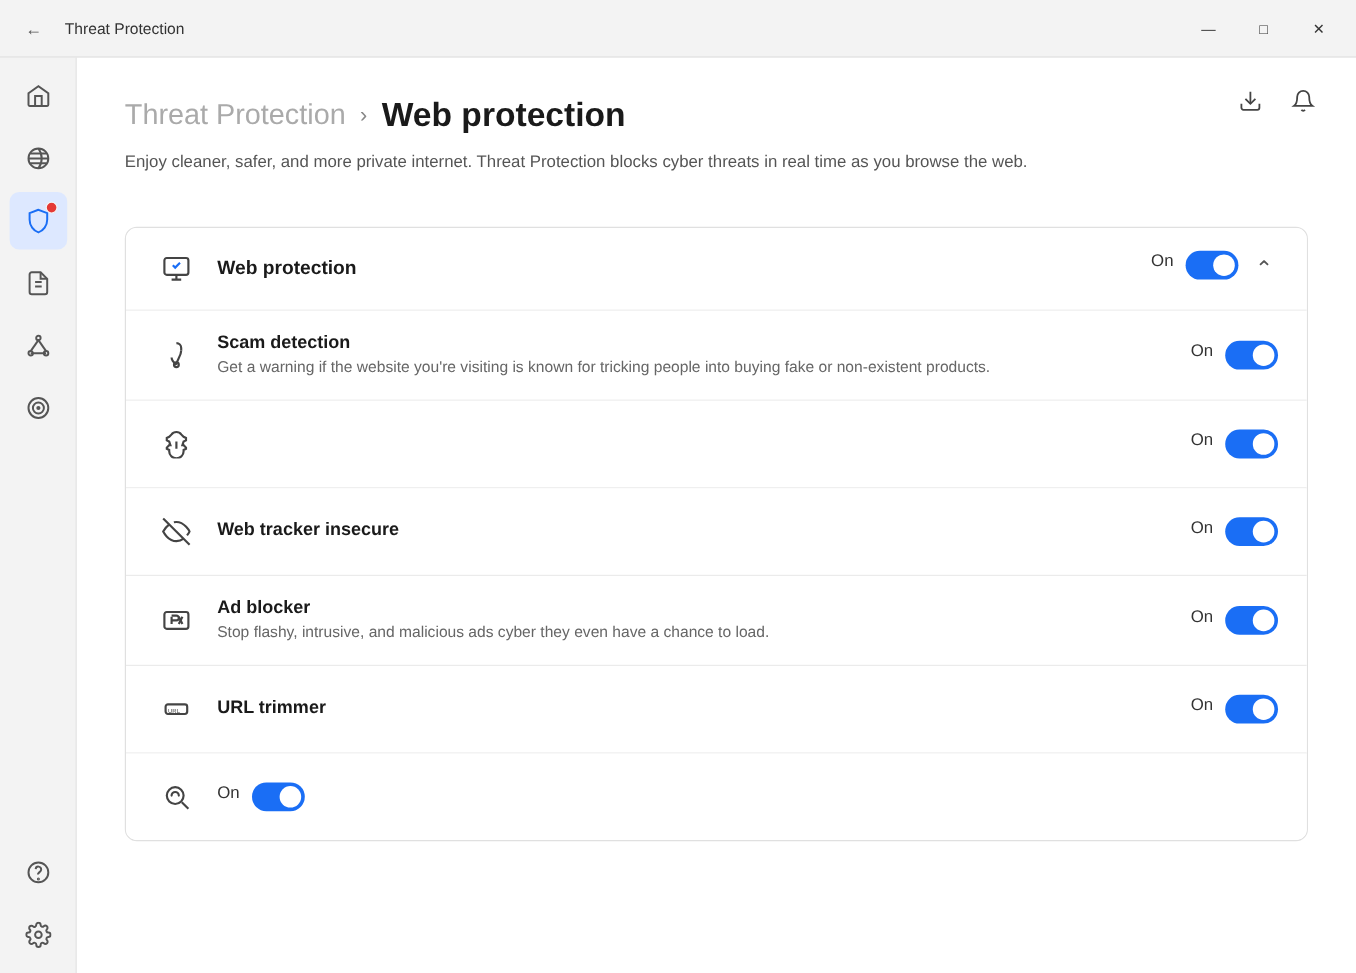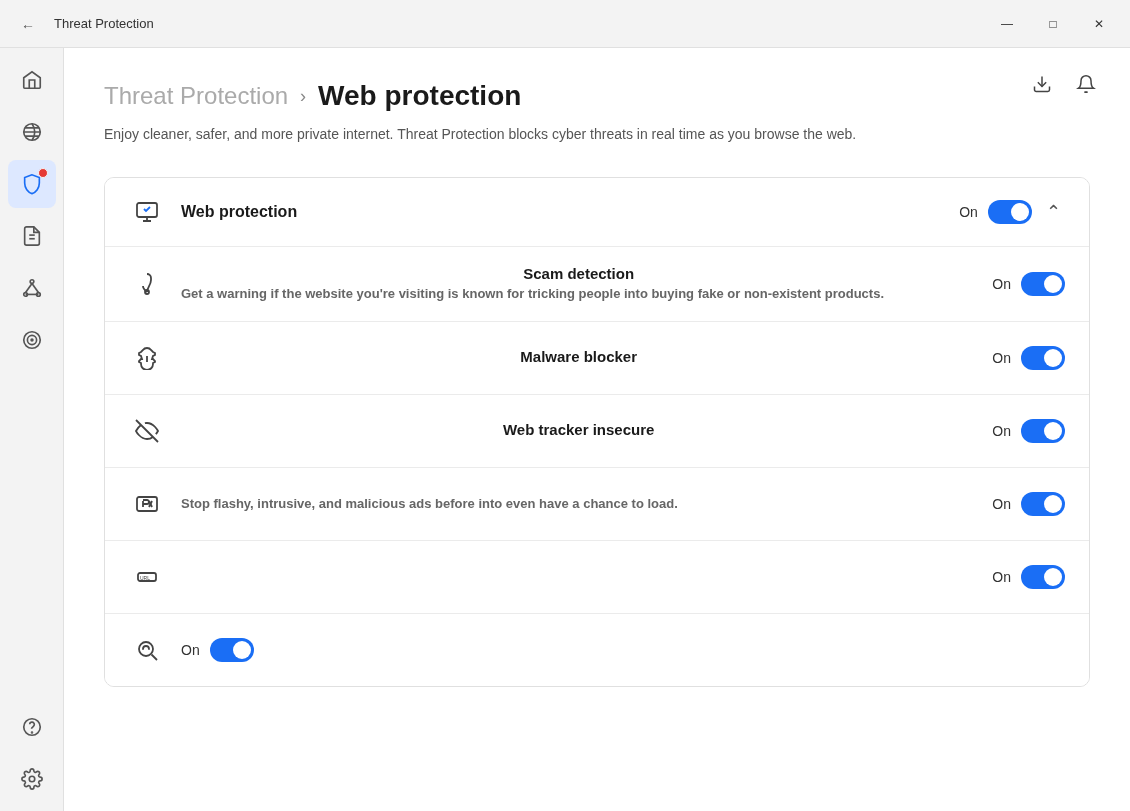--- a/index.html
+++ b/index.html
@@ -58,21 +58,21 @@
       width: 40px; height: 40px; display: flex; align-items: center; justify-content: center;
       background: transparent; border: none; cursor: pointer; border-radius: 6px; color: #444;
     }
 
     .breadcrumb { display: flex; align-items: center; gap: 12px; margin-bottom: 12px; }
     .breadcrumb-parent {
       font-size: 24px; color: #aaa; font-weight: 400; cursor: pointer;
     }
     .breadcrumb-arrow { font-size: 18px; color: #888; }
     .breadcrumb-current { font-size: 28px; font-weight: 700; color: #1a1a1a; }
-    .page-description { font-size: 14px; color: #555; line-height: 1.5; margin-bottom: 32px; max-width: 900px; }
+    .page-description { font-size: 14px; color: #555; line-height: 1.5; margin-bottom: 44px; max-width: 900px; }
 
     
     .protection-card {
       border: 1px solid #e0e0e0; border-radius: 10px; overflow: hidden;
     }
 
     .protection-row {
       display: flex; align-items: center; padding: 18px 24px;
       border-bottom: 1px solid #ebebeb; background: white;
       gap: 16px;
@@ -80,25 +80,25 @@
     .protection-row:last-child { border-bottom: none; }
     .protection-row.main-row { padding: 16px 24px; }
 
     .row-icon {
       width: 36px; height: 36px; display: flex; align-items: center; justify-content: center;
       flex-shrink: 0; color: #444;
     }
     .row-icon svg { width: 24px; height: 24px; }
 
     .row-content { flex: 1; }
-    .row-title { font-size: 15px; font-weight: 600; color: #1a1a1a; margin-bottom: 3px; text-align: center; }
-    .row-desc { font-size: 13px; color: #666; line-height: 1.4; font-weight: bold; }
+    .row-title { font-size: 15px; font-weight: 600; color: #1a1a1a; margin-bottom: 3px; }
+    .row-desc { font-size: 13px; color: #666; line-height: 1.4; }
     .row-main-title { font-size: 16px; font-weight: 600; color: #1a1a1a; }
 
-    .row-control { display: flex; align-items: center; gap: 10px; flex-shrink: 0; }
+    .row-control { display: flex; align-items: flex-start; gap: 10px; flex-shrink: 0; }
     .row-status { font-size: 14px; color: #333; font-weight: 400; }
 
     
     .toggle {
       width: 44px; height: 24px; border-radius: 12px; background: #1a6ef5;
       position: relative; cursor: pointer; border: none; flex-shrink: 0;
     }
     .toggle::after {
       content: ''; position: absolute; top: 3px; right: 3px;
       width: 18px; height: 18px; border-radius: 50%; background: white;
@@ -267,21 +267,20 @@
       </div>
 
       <div class="protection-row">
         <div class="row-icon">
           <svg viewBox="0 0 24 24" fill="none" stroke="currentColor" stroke-width="1.8">
             <path d="M12 2c-1.5 0-3 .5-4 2L6 6l-2 1v2l2 1 1 3H6l-2 2v1l2 1v1a6 6 0 0012 0v-1l2-1v-1l-2-2h-1l1-3 2-1V7l-2-1-2-2c-1-1.5-2.5-2-4-2z"></path>
             <line x1="12" y1="10" x2="12" y2="16"></line>
           </svg>
         </div>
         <div class="row-content">
-          <div class="row-title">Malware blocker</div>
         </div>
         <div class="row-control">
           <span class="row-status">On</span>
           <button class="toggle"></button>
         </div>
       </div>
 
       <div class="protection-row">
         <div class="row-icon">
           <svg viewBox="0 0 24 24" fill="none" stroke="currentColor" stroke-width="1.8">
@@ -303,36 +302,38 @@
         <div class="row-icon">
           <svg viewBox="0 0 24 24" fill="none" stroke="currentColor" stroke-width="1.8">
             <rect x="2" y="5" width="20" height="14" rx="2"></rect>
             <line x1="8" y1="9" x2="8" y2="15"></line>
             <path d="M8 12h4a2 2 0 000-4H8"></path>
             <line x1="14" y1="9" x2="17" y2="15"></line>
             <line x1="14" y1="15" x2="17" y2="9"></line>
           </svg>
         </div>
         <div class="row-content">
-          <div class="row-desc">Stop flashy, intrusive, and malicious ads before into even have a chance to load.</div>
+          <div class="row-title">Ad blocker</div>
+          <div class="row-desc">Stop flashy, intrusive, and malicious ads cyber they even have a chance to load.</div>
         </div>
         <div class="row-control">
           <span class="row-status">On</span>
           <button class="toggle"></button>
         </div>
       </div>
 
       <div class="protection-row">
         <div class="row-icon">
           <svg viewBox="0 0 24 24" fill="none" stroke="currentColor" stroke-width="1.8">
             <rect x="3" y="8" width="18" height="8" rx="2"></rect>
             <text x="5" y="15" font-size="5" font-family="Arial" fill="#444" stroke="none">URL</text>
           </svg>
         </div>
         <div class="row-content">
+          <div class="row-title">URL trimmer</div>
         </div>
         <div class="row-control">
           <span class="row-status">On</span>
           <button class="toggle"></button>
         </div>
       </div>
 
       <div class="protection-row">
         <div class="row-icon">
           <svg viewBox="0 0 24 24" fill="none" stroke="currentColor" stroke-width="1.8">

